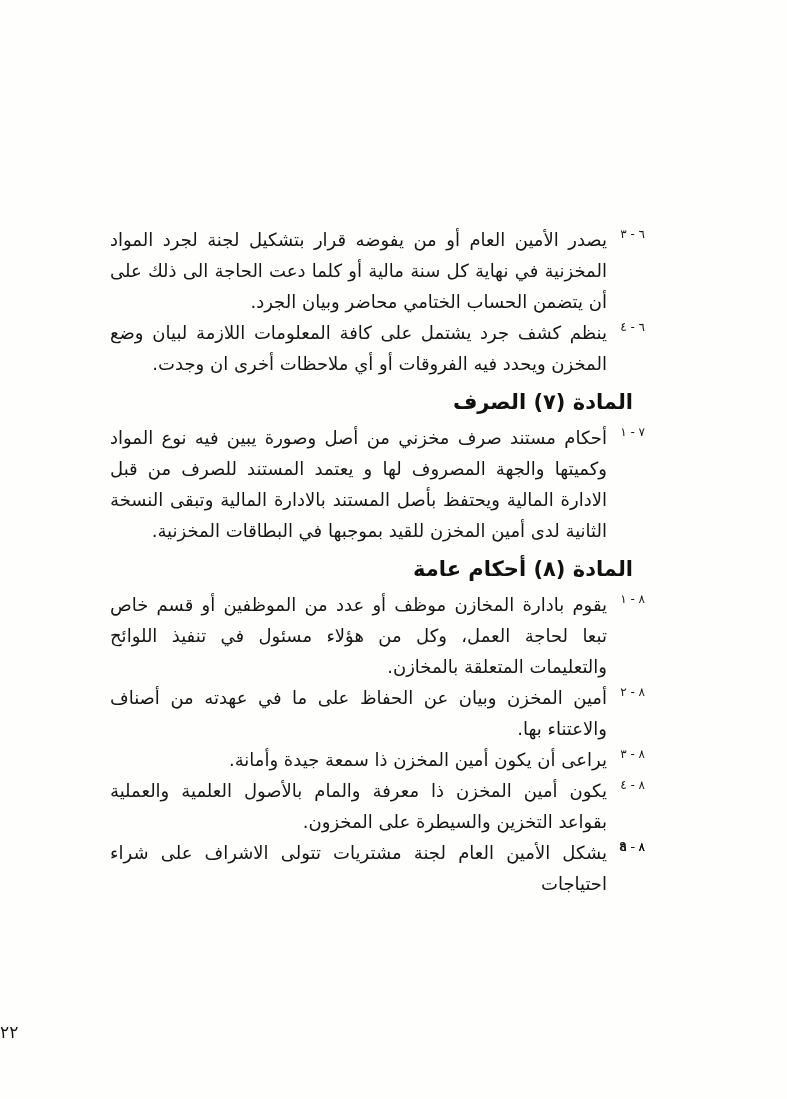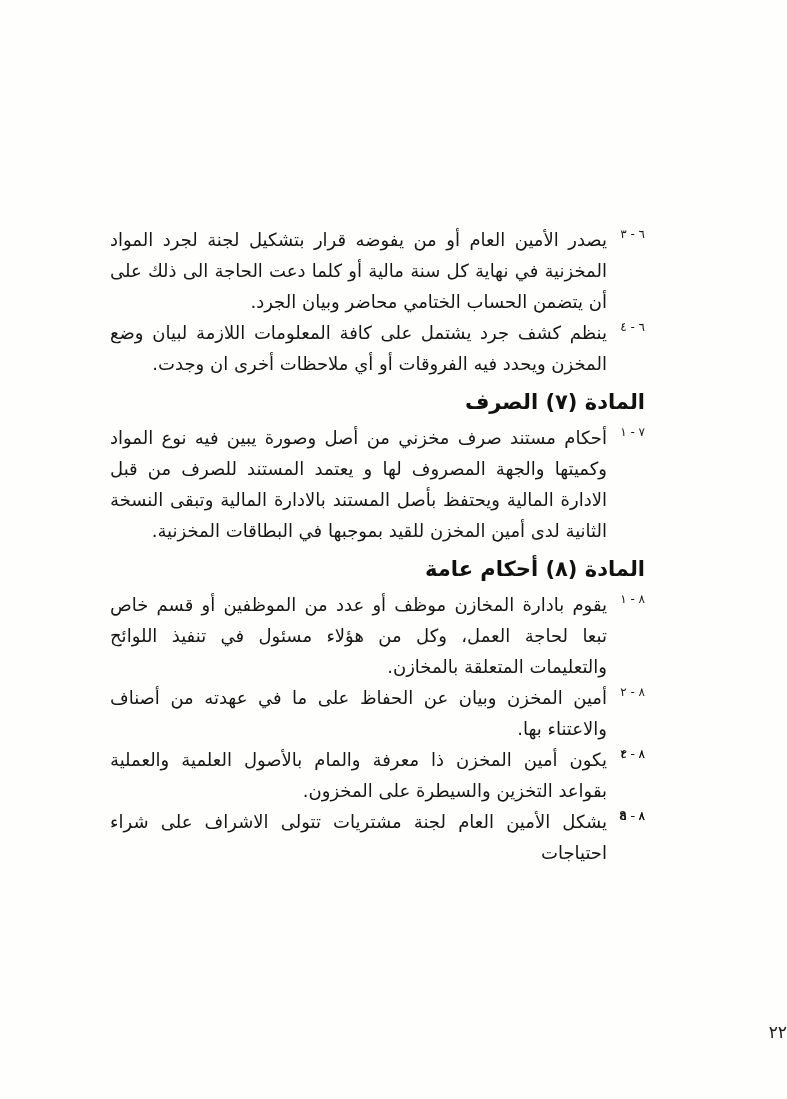--- a/index.html
+++ b/index.html
@@ -37,33 +37,33 @@
     color: #161616;
   }
   .clause .txt {
     margin: 0 38px 0 0;
     font-size: 18px;
     line-height: 31px;
     text-align: justify;
     color: #161616;
   }
   .heading {
-    margin: 7px 0 4px 0;
+    margin: 7px 12px 4px 0;
     font-size: 21px;
     font-weight: bold;
     line-height: 32px;
     text-align: right;
     color: #111111;
   }
   .page-number {
     position: absolute;
     top: 1022px;
     left: 0;
     right: 0;
-    text-align: right;
+    text-align: left;
     font-size: 17px;
     letter-spacing: 4px;
     color: #161616;
   }
 </style>
 </head>
 <body>
 
 <div class="page">
   <div class="content">
@@ -92,20 +92,21 @@
       <p class="txt">يقوم بادارة المخازن موظف أو عدد من الموظفين أو قسم خاص تبعا لحاجة العمل، وكل من هؤلاء مسئول في تنفيذ اللوائح والتعليمات المتعلقة بالمخازن.</p>
     </div>
 
     <div class="clause">
       <span class="num">٨ - ٢</span>
       <p class="txt">أمين المخزن وبيان عن الحفاظ على ما في عهدته من أصناف والاعتناء بها.</p>
     </div>
 
     <div class="clause">
       <span class="num">٨ - ٣</span>
+      <p class="txt">يراعى أن يكون أمين المخزن ذا سمعة جيدة وأمانة.</p>
     </div>
 
     <div class="clause">
       <span class="num">٨ - ٤</span>
       <p class="txt">يكون أمين المخزن ذا معرفة والمام بالأصول العلمية والعملية بقواعد التخزين والسيطرة على المخزون.</p>
     </div>
 
     <div class="clause">
       <span class="num">٨ - ٥</span>
     </div>

